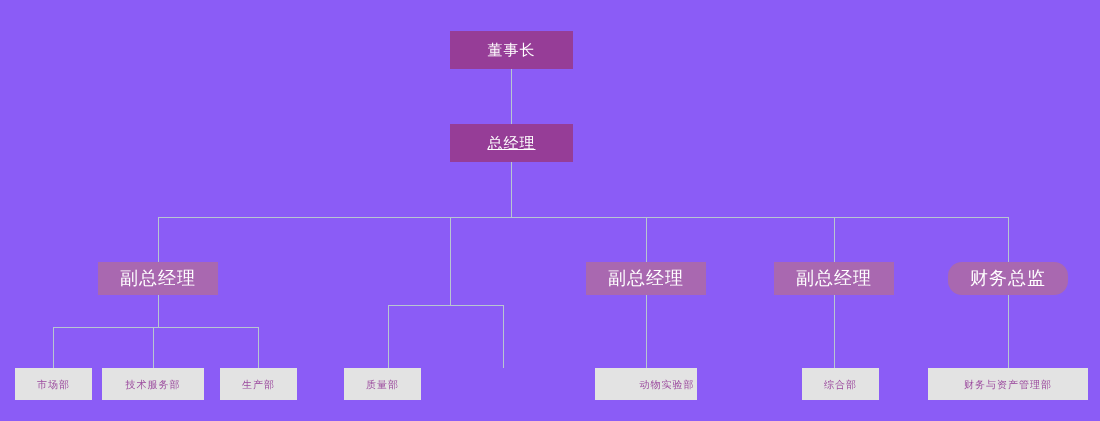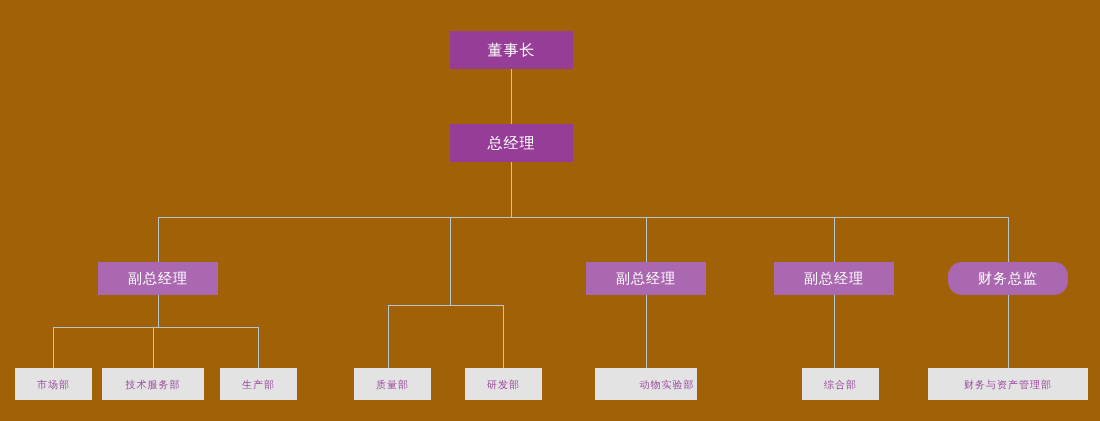--- a/index.html
+++ b/index.html
@@ -7,21 +7,21 @@
     padding: 0;
     background: #ffffff;
   }
   body {
     font-family: "Liberation Sans", "DejaVu Sans", sans-serif;
   }
   #chart-root {
     position: relative;
     width: 1100px;
     height: 421px;
-    background: #a16207;
+    background: #8b5cf6;
     overflow: hidden;
   }
   .node {
     position: absolute;
     box-sizing: border-box;
     display: flex;
     align-items: center;
     justify-content: center;
     text-align: center;
     white-space: nowrap;
@@ -30,21 +30,21 @@
   }
   .node.level-0,
   .node.level-1 {
     background: #963d97;
     color: #ffffff;
     font-size: 15px;
   }
   .node.level-2 {
     background: #a968b0;
     color: #ffffff;
-    font-size: 14px;
+    font-size: 18px;
   }
   .node.leaf {
     background: #e3e3e3;
     color: #9b4a9e;
     font-size: 10px;
   }
   .connector {
     position: absolute;
     background: #b8c6d0;
   }
@@ -72,26 +72,25 @@
     <div class="connector v" style="left: 53px; top: 327px; height: 41px; background: rgb(184, 198, 208);"></div>
     <div class="connector v" style="left: 153px; top: 327px; height: 41px; background: rgb(184, 198, 208);"></div>
     <div class="connector v" style="left: 258px; top: 327px; height: 41px; background: rgb(184, 198, 208);"></div>
     <div class="connector h" style="left: 388px; top: 305px; width: 116px; background: rgb(184, 198, 208);"></div>
     <div class="connector v" style="left: 388px; top: 305px; height: 63px; background: rgb(184, 198, 208);"></div>
     <div class="connector v" style="left: 503px; top: 305px; height: 63px; background: rgb(184, 198, 208);"></div>
     <div class="connector v" style="left: 646px; top: 295px; height: 73px; background: rgb(184, 198, 208);"></div>
     <div class="connector v" style="left: 834px; top: 295px; height: 73px; background: rgb(184, 198, 208);"></div>
     <div class="connector v" style="left: 1008px; top: 295px; height: 73px; background: rgb(184, 198, 208);"></div>
     <div class="node level-0" style="left: 450px; top: 31px; width: 123px; height: 38px;">董事长</div>
-    <div class="node level-1" style="left: 450px; top: 124px; width: 123px; height: 38px;">总经理</div>
+    <div class="node level-1" style="left: 450px; top: 124px; width: 123px; height: 38px; text-decoration: underline;">总经理</div>
     <div class="node level-2" style="left: 98px; top: 262px; width: 120px; height: 33px;">副总经理</div>
     <div class="node level-2" style="left: 586px; top: 262px; width: 120px; height: 33px;">副总经理</div>
     <div class="node level-2" style="left: 774px; top: 262px; width: 120px; height: 33px;">副总经理</div>
     <div class="node level-2" style="left: 948px; top: 262px; width: 120px; height: 33px; border-radius: 14px;">财务总监</div>
     <div class="node leaf" style="left: 15px; top: 368px; width: 77px; height: 32px;">市场部</div>
     <div class="node leaf" style="left: 102px; top: 368px; width: 102px; height: 32px;">技术服务部</div>
     <div class="node leaf" style="left: 220px; top: 368px; width: 77px; height: 32px;">生产部</div>
-    <div class="node leaf" style="left: 354px; top: 368px; width: 77px; height: 32px;">质量部</div>
-    <div class="node leaf" style="left: 465px; top: 368px; width: 77px; height: 32px;">研发部</div>
+    <div class="node leaf" style="left: 344px; top: 368px; width: 77px; height: 32px;">质量部</div>
     <div class="node leaf" style="left: 595px; top: 368px; width: 102px; height: 32px; padding-left: 42px;">动物实验部</div>
     <div class="node leaf" style="left: 802px; top: 368px; width: 77px; height: 32px; font-family: Liberation Serif, serif;">综合部</div>
     <div class="node leaf" style="left: 928px; top: 368px; width: 160px; height: 32px;">财务与资产管理部</div>
   </div>
 
 </body></html>

